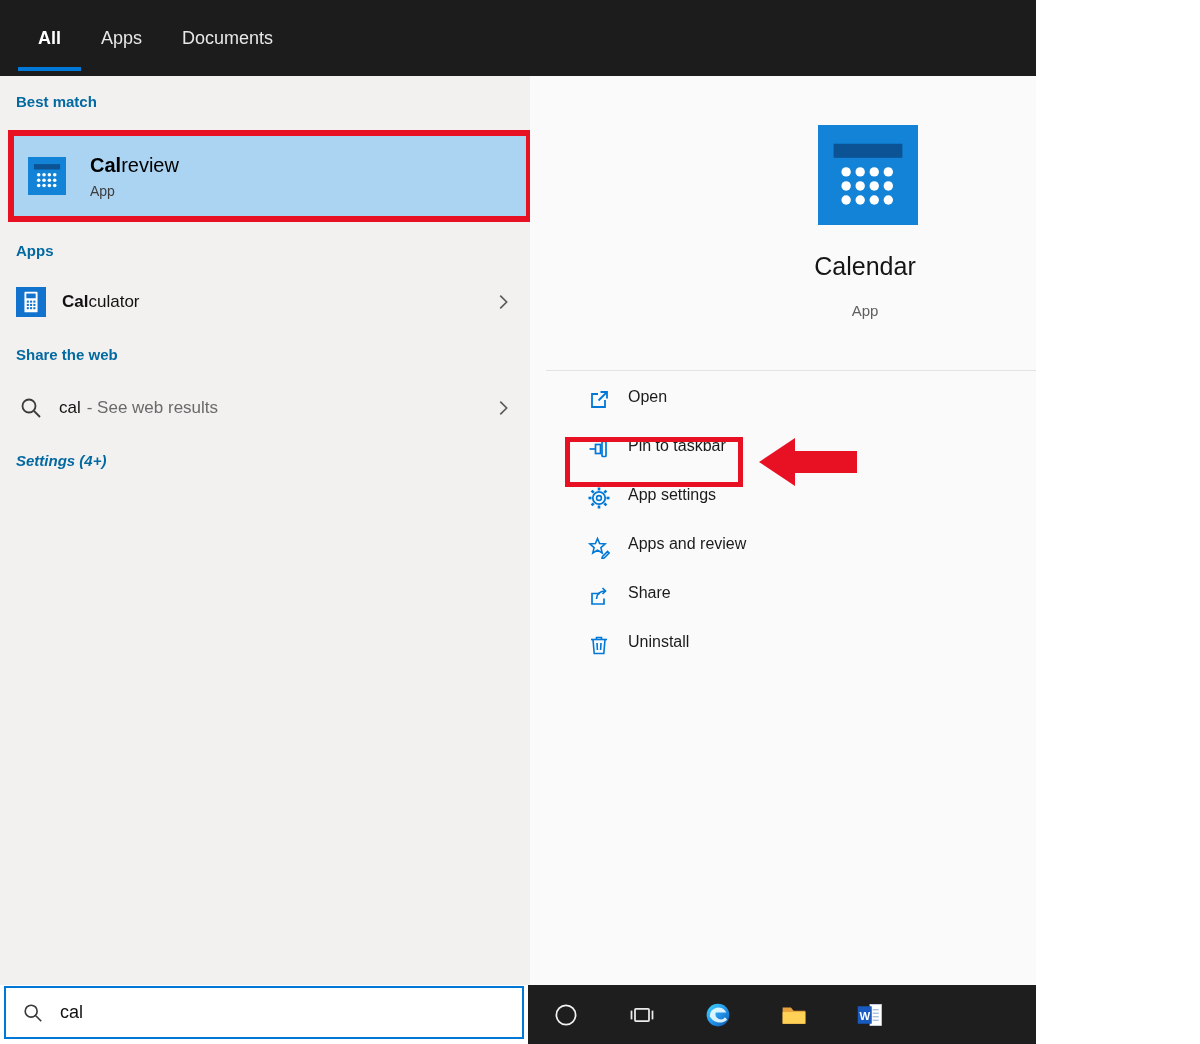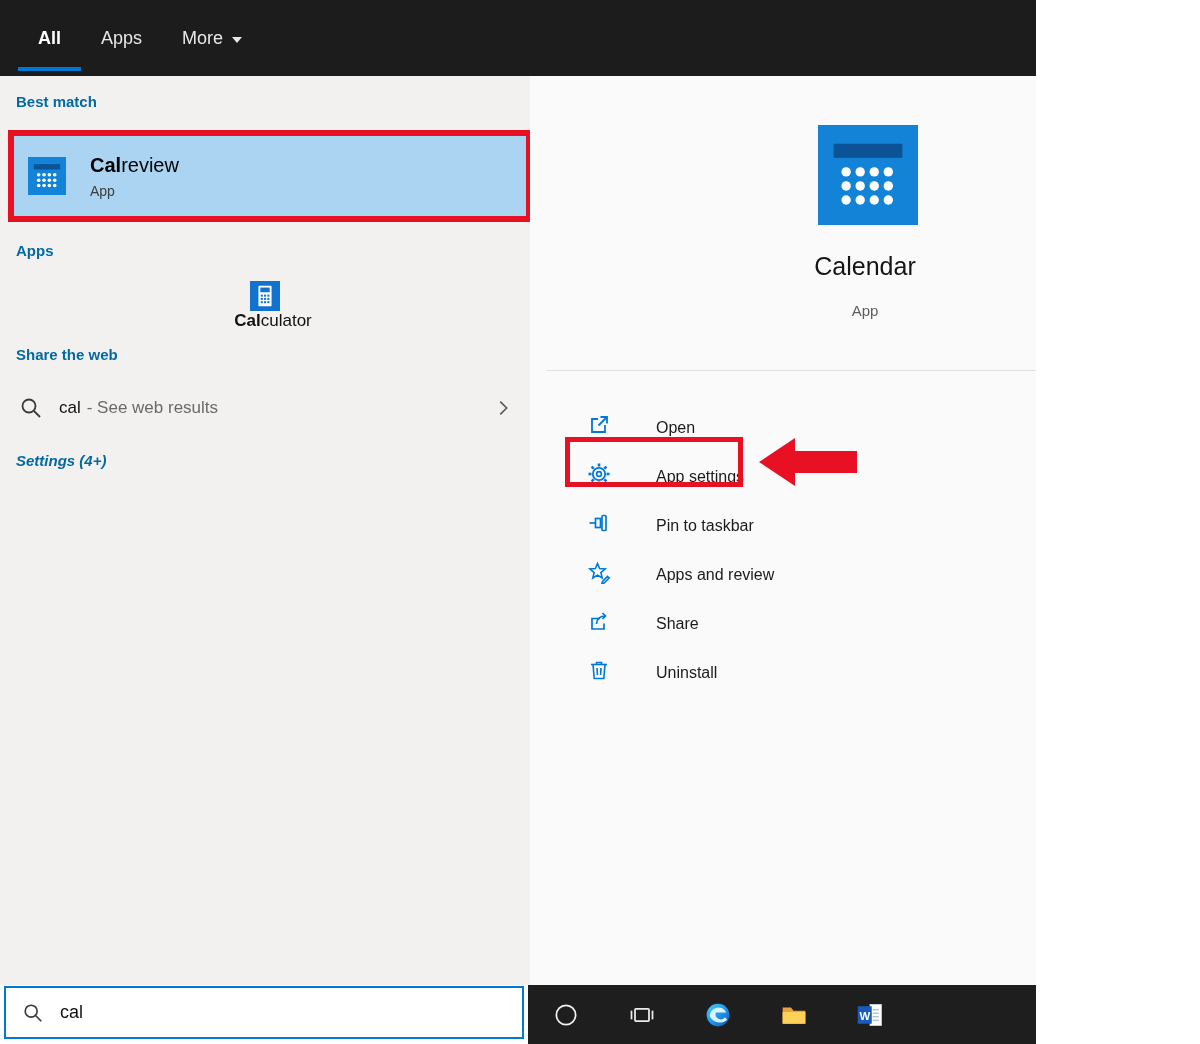--- a/index.html
+++ b/index.html
@@ -27,38 +27,38 @@
   .h-settings { top:376px;font-style:italic; }
 
   .best-match-row { position:absolute; left:8px; top:54px; width:524px; height:92px; border:6px solid #e81123; background:#aad4f2; display:flex; align-items:center; padding-left:14px; cursor:pointer; }
   .bm-icon { width:38px; height:38px; flex:0 0 38px; }
   .bm-text { margin-left:24px; }
   .bm-title { font-size:20px; color:#000; }
   .bm-title b { font-weight:bold; }
   .bm-sub { font-size:14px; color:#3d3d3d; margin-top:6px; }
 
   .result-row { position:absolute; left:0; width:530px; height:42px; display:flex; align-items:center; padding:0 16px; cursor:pointer; }
-  .row-calc { top:205px;flex-direction:column; }
+  .row-calc { top:205px; }
   .row-web  { top:311px; }
   .row-icon { width:30px; height:30px; flex:0 0 30px; }
   .row-icon.small { width:24px; height:24px; flex:0 0 24px; margin-left:3px; }
   .row-label { margin-left:16px; font-size:17px; color:#111; }
   .row-label b { font-weight:bold; }
   .row-suffix { color:#6a6a6a; margin-left:6px; font-size:17px; }
   .chevron { margin-left:auto; width:22px; height:22px; cursor:pointer; }
 
   
   .right-panel { position:absolute; top:76px; left:530px; width:670px; height:909px; background:#fafafa; }
   .tile-big { position:absolute; left:288px; top:49px; width:100px; height:100px; }
   .app-name { position:absolute; top:176px; left:0; width:100%; text-align:center; font-size:25px; color:#151515; }
   .app-type { position:absolute; top:226px; left:0; width:100%; text-align:center; font-size:15px; color:#5f5f5f; }
   .divider { position:absolute; top:294px; left:16px; right:10px; height:1px; background:#e2e2e2; }
 
   .actions { position:absolute; top:312px; left:0; right:0; }
-  .action-row { display:flex; align-items:flex-end; height:49px; padding-left:57px; cursor:pointer;gap:28px; }
+  .action-row { display:flex; align-items:flex-start; height:49px; padding-left:57px; cursor:pointer; }
   .action-icon { width:24px; height:24px; flex:0 0 24px; margin-right:17px; }
   .action-label { font-size:16px; color:#1b1b1b; }
 
   .pin-annotation { position:absolute; left:35px; top:361px; width:178px; height:50px; border:5px solid #e81123; pointer-events:none; }
   .arrow-annotation { position:absolute; left:229px; top:362px; width:98px; height:48px; pointer-events:none; }
 
   
   .bottom-left-strip { position:absolute; left:0; top:985px; width:528px; height:59px; background:#ffffff; }
   .search-box { position:absolute; left:4px; top:986px; width:520px; height:53px; background:#ffffff; border:2px solid #0078d7; display:flex; align-items:center; padding:0 16px; }
   .search-box .mag { width:22px; height:22px; flex:0 0 22px; }
@@ -74,22 +74,21 @@
 
   <header class="topbar">
     <nav class="tabs">
       <div class="tab active">
           <span>All</span>
         </div>
       <div class="tab">
           <span>Apps</span>
         </div>
       <div class="tab">
-          <span>More</span>
-          <span class="dd-arrow"></span>
+          <span>Documents</span>
         </div>
     </nav>
     <div class="topbar-right">
       <svg class="topbar-icon" viewBox="0 0 24 24" fill="none" stroke="#d6d6d6" stroke-width="1.6">
         <circle cx="12" cy="8.5" r="3.5"></circle>
         <path d="M5 20 c0-4.2 3.1-6.5 7-6.5 s7 2.3 7 6.5"></path>
         <path d="M17.5 6.5 l3 -2"></path>
       </svg>
       <svg class="topbar-icon" viewBox="0 0 24 24" fill="#d6d6d6">
         <circle cx="4" cy="12" r="1.7"></circle>
@@ -201,47 +200,47 @@
         <svg class="action-icon" viewBox="0 0 24 24" fill="none" stroke="#0078d7" stroke-width="1.8">
           <path d="M11 6 H5 V19 H18 V12"></path>
           <path d="M13.5 4 H20 V10.5"></path>
           <line x1="20" y1="4" x2="11.5" y2="12.5"></line>
         </svg>
         <span class="action-label">Open</span>
       </div>
 
 
       <div class="action-row">
+        <svg class="action-icon" viewBox="0 0 24 24" fill="none" stroke="#0078d7" stroke-width="1.7">
+          <line x1="2.5" y1="12" x2="8.5" y2="12"></line>
+          <rect x="8.5" y="7.5" width="5" height="9"></rect>
+          <rect x="15" y="4.5" width="4" height="15" rx="1"></rect>
+        </svg>
+        <span class="action-label">Pin to taskbar</span>
+      </div>
+
+      <div class="action-row">
         <svg class="action-icon" viewBox="0 0 24 24" fill="none" stroke="#0078d7">
           <circle cx="12" cy="12" r="6.2" stroke-width="1.8"></circle>
           <circle cx="12" cy="12" r="2.4" stroke-width="1.6"></circle>
           <g stroke-width="2.6">
             <line x1="12" y1="1.5" x2="12" y2="4.5"></line>
               <line x1="12" y1="19.5" x2="12" y2="22.5"></line>
             <line x1="1.5" y1="12" x2="4.5" y2="12"></line>
               <line x1="19.5" y1="12" x2="22.5" y2="12"></line>
             <line x1="4.6" y1="4.6" x2="6.7" y2="6.7"></line>
               <line x1="17.3" y1="17.3" x2="19.4" y2="19.4"></line>
             <line x1="4.6" y1="19.4" x2="6.7" y2="17.3"></line>
               <line x1="17.3" y1="6.7" x2="19.4" y2="4.6"></line>
           </g>
         </svg>
         <span class="action-label">App settings</span>
       </div>
 
       <div class="action-row">
-        <svg class="action-icon" viewBox="0 0 24 24" fill="none" stroke="#0078d7" stroke-width="1.7">
-          <line x1="2.5" y1="12" x2="8.5" y2="12"></line>
-          <rect x="8.5" y="7.5" width="5" height="9"></rect>
-          <rect x="15" y="4.5" width="4" height="15" rx="1"></rect>
-        </svg>
-        <span class="action-label">Pin to taskbar</span>
-      </div>
-
-      <div class="action-row">
         <svg class="action-icon" viewBox="0 0 24 24" fill="none" stroke="#0078d7" stroke-width="1.6">
           <path d="M10.5 3.5 L12.6 8.6 L18.1 9 L13.9 12.6 L15.2 18 L10.5 15.1 L5.8 18 L7.1 12.6 L2.9 9 L8.4 8.6 Z"></path>
           <path d="M15.5 21.5 l5 -5 1.6 1.6 -5 5 -2.2 0.6 z"></path>
         </svg>
         <span class="action-label">Apps and review</span>
       </div>
 
       <div class="action-row">
         <svg class="action-icon" viewBox="0 0 24 24" fill="none" stroke="#0078d7" stroke-width="1.7">
           <path d="M13 9.5 H5 V20 H17 V14.5"></path>

